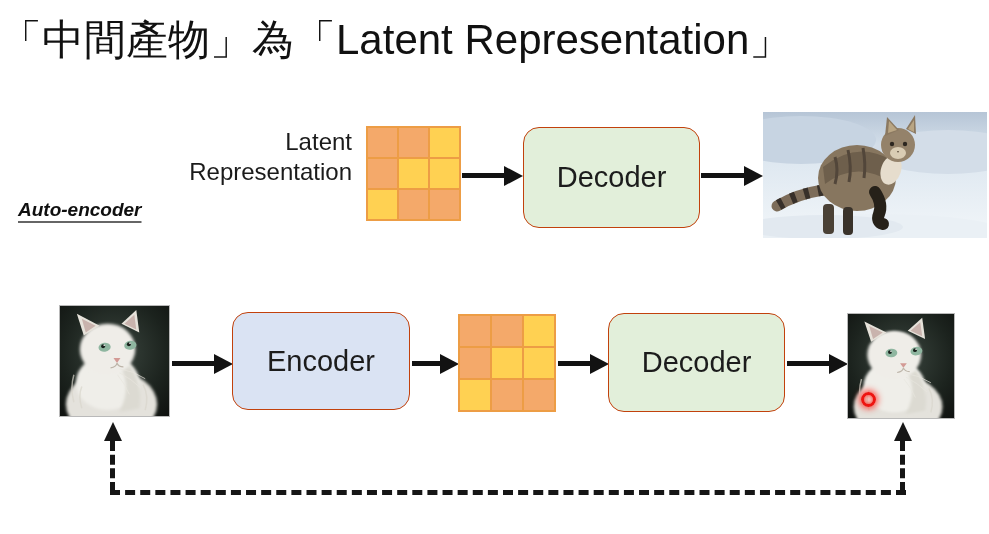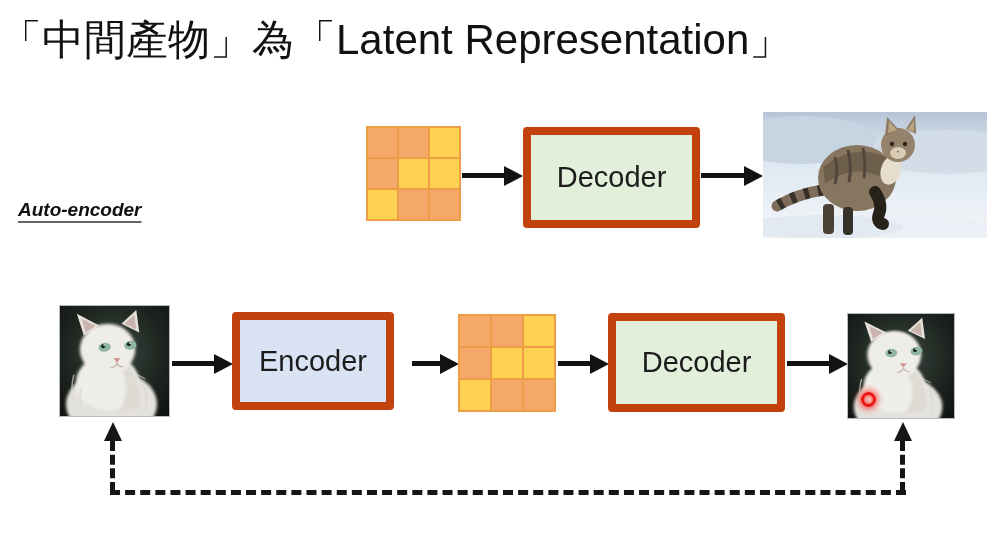--- a/index.html
+++ b/index.html
@@ -64,32 +64,32 @@
     gap: 2px;
     padding: 2px;
     background: var(--grid-border);
   }
   #grid-top  { left: 366px; top: 126px; width: 95px; height: 95px; }
   #grid-mid  { left: 458px; top: 314px; width: 98px; height: 98px; }
   .cell-orange { background: var(--grid-orange); }
   .cell-yellow { background: var(--grid-yellow); }
   .flow-box {
     position: absolute;
-    border: 8px solid #c2410c;
-    border-radius: 4px;
+    border: 1px solid #c2410c;
+    border-radius: 16px;
     display: flex;
     align-items: center;
     justify-content: center;
     font-size: 29px;
     color: #1c1c1c;
   }
   .box-decoder { background: var(--decoder-fill); }
   .box-encoder { background: var(--encoder-fill); }
   #decoder-top { left: 523px; top: 127px; width: 177px; height: 101px; }
-  #encoder     { left: 232px; top: 312px; width: 162px; height: 98px;  }
+  #encoder     { left: 232px; top: 312px; width: 178px; height: 98px;  }
   #decoder-bot { left: 608px; top: 313px; width: 177px; height: 99px;  }
   .arrow {
     position: absolute;
     height: 5px;
     background: var(--arrow);
   }
   .arrow::after {
     content: "";
     position: absolute;
     left: 100%;
@@ -143,20 +143,24 @@
   #dash-head-left  { left: 104px; }
   #dash-head-right { left: 894px; }
 </style>
 </head>
 <body>
 
 <div class="slide">
 
   <div class="slide-title">「中間產物」為「Latent Representation」</div>
 
+  <div class="latent-label">
+    <div>Latent</div>
+    <div>Representation</div>
+  </div>
 
   <div class="latent-grid" id="grid-top">
       <div class="cell-orange"></div>
       <div class="cell-orange"></div>
       <div class="cell-yellow"></div>
       <div class="cell-orange"></div>
       <div class="cell-yellow"></div>
       <div class="cell-yellow"></div>
       <div class="cell-yellow"></div>
       <div class="cell-orange"></div>

